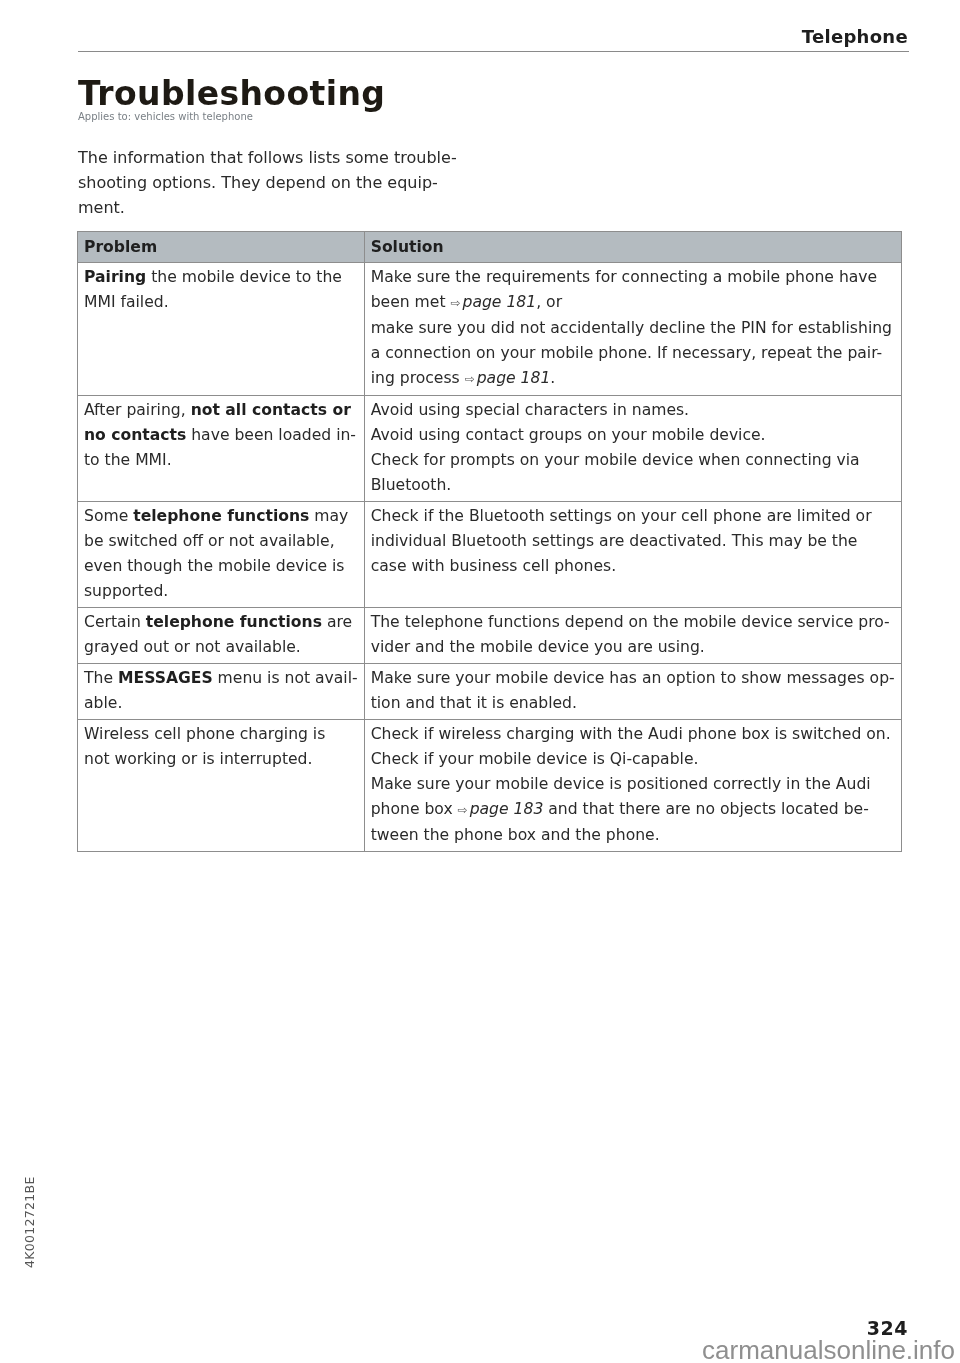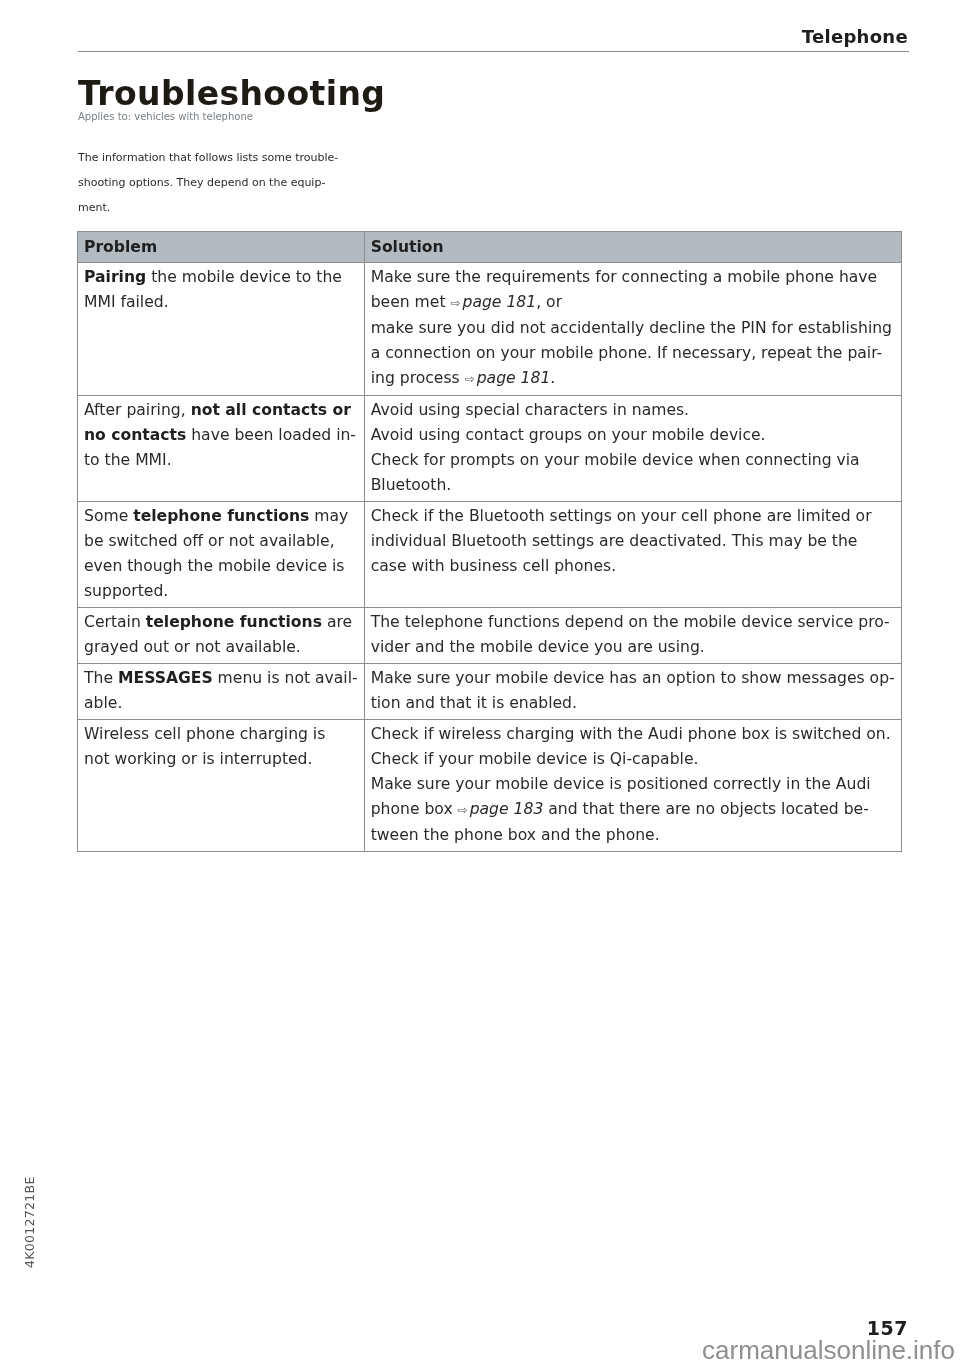--- a/index.html
+++ b/index.html
@@ -49,21 +49,21 @@
       left: 78px;
       top: 111px;
       font-size: 10px;
       color: #7a8086;
     }
     .intro {
       position: absolute;
       left: 78px;
       top: 145px;
       width: 400px;
-      font-size: 11px;
+      font-size: 16px;
       line-height: 25px;
       color: #2a2a2a;
     }
     .intro span { display: block; white-space: nowrap; }
     table.trouble {
       position: absolute;
       left: 77px;
       top: 231px;
       width: 732px;
       border-collapse: collapse;
@@ -222,14 +222,14 @@
         <span class="line">Check if your mobile device is Qi-capable.</span>
         <span class="line">Make sure your mobile device is positioned correctly in the Audi</span>
         <span class="line"><span>phone box </span><span class="arrow">⇨</span><span class="xref">page 183</span><span> and that there are no objects located be-</span></span>
         <span class="line">tween the phone box and the phone.</span>
       </td>
     </tr>
   </tbody>
 </table>
 
 <div class="doc-code">4K0012721BE</div>
-<div class="page-number">157</div>
+<div class="page-number">324</div>
 <div class="watermark">carmanualsonline.info</div>
 
 </body></html>

